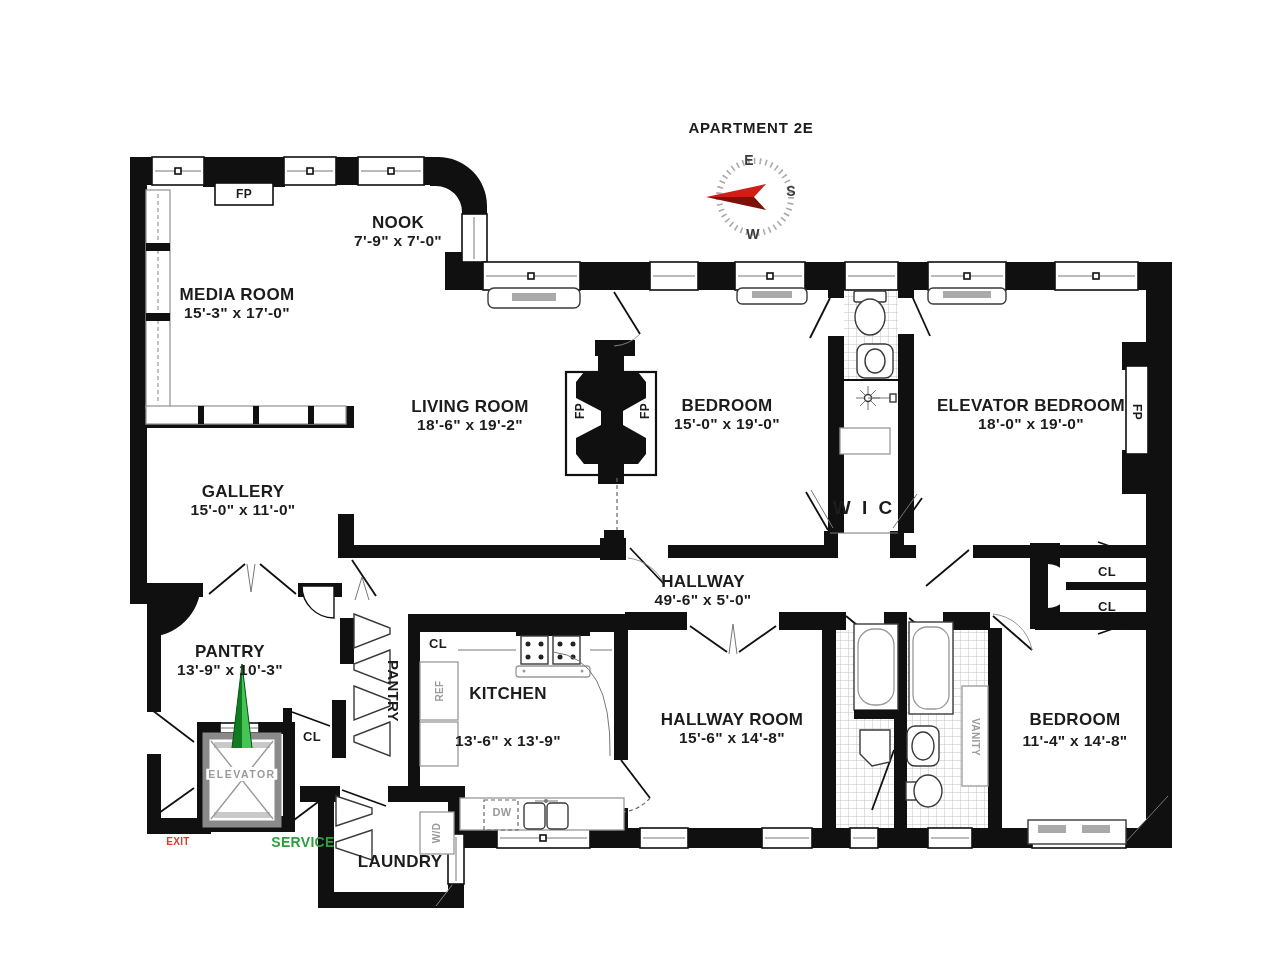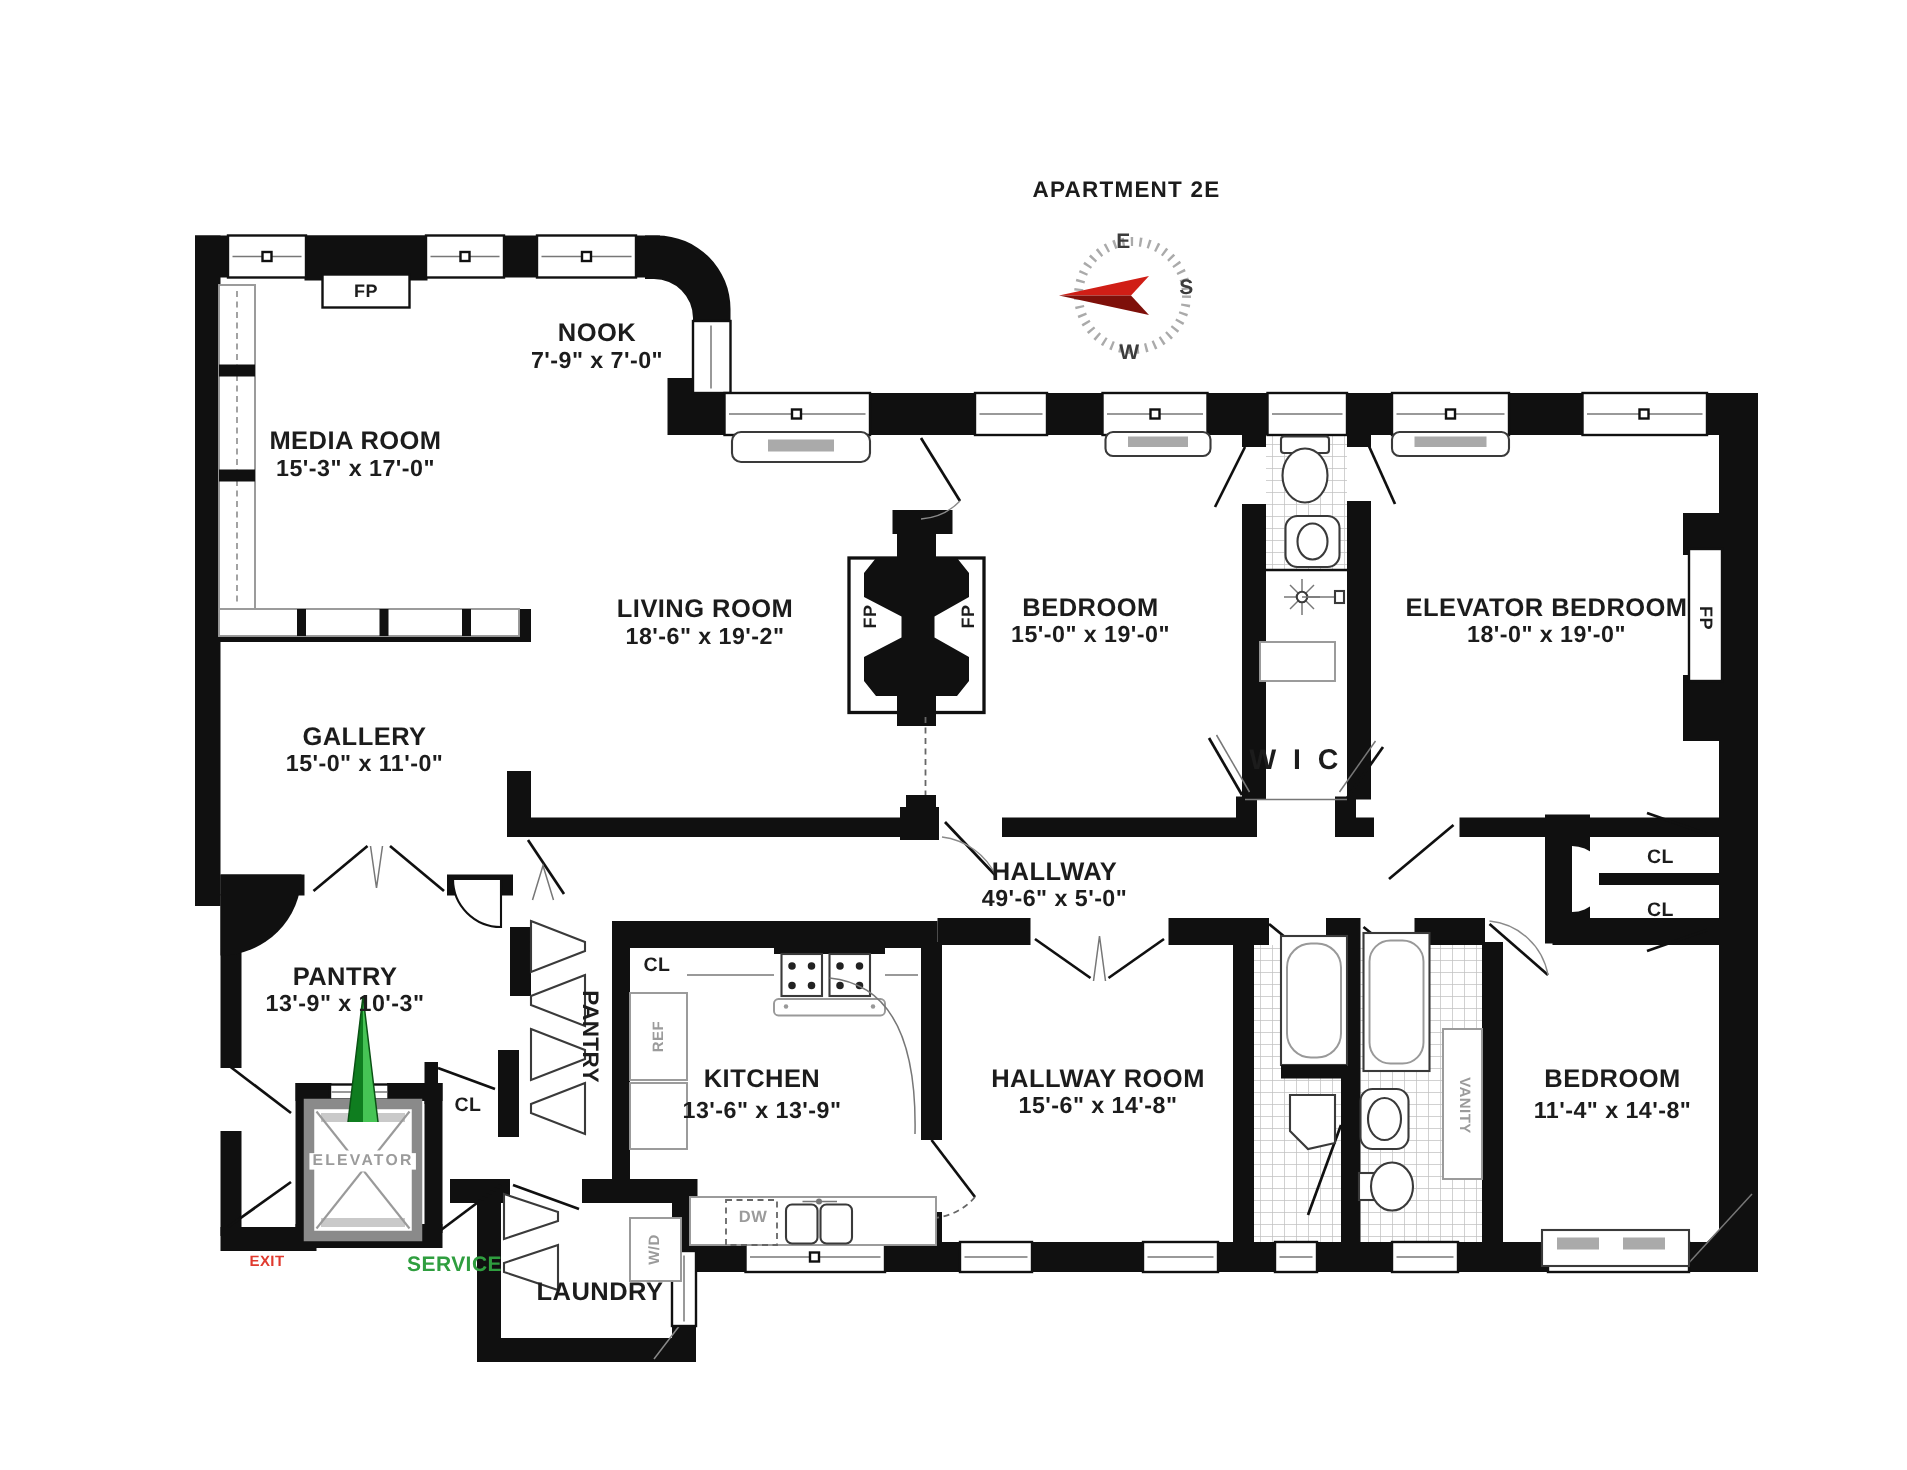--- a/index.html
+++ b/index.html
@@ -404,21 +404,21 @@
 <div class="lbl dm" style="left:727px;top:424px">15'-0" x 19'-0"</div>
 <div class="lbl nm" style="left:1031px;top:405px">ELEVATOR BEDROOM</div>
 <div class="lbl dm" style="left:1031px;top:424px">18'-0" x 19'-0"</div>
 <div class="lbl nm" style="left:243px;top:491px">GALLERY</div>
 <div class="lbl dm" style="left:243px;top:510px">15'-0" x 11'-0"</div>
 <div class="lbl wicl" style="left:864px;top:507px">W I C</div>
 <div class="lbl nm" style="left:703px;top:581px">HALLWAY</div>
 <div class="lbl dm" style="left:703px;top:600px">49'-6" x 5'-0"</div>
 <div class="lbl nm" style="left:230px;top:651px">PANTRY</div>
 <div class="lbl dm" style="left:230px;top:670px">13'-9" x 10'-3"</div>
-<div class="lbl nm" style="left:508px;top:719px">KITCHEN</div>
+<div class="lbl nm" style="left:508px;top:693px">KITCHEN</div>
 <div class="lbl dm" style="left:508px;top:741px">13'-6" x 13'-9"</div>
 <div class="lbl nm" style="left:732px;top:719px">HALLWAY ROOM</div>
 <div class="lbl dm" style="left:732px;top:738px">15'-6" x 14'-8"</div>
 <div class="lbl nm" style="left:1075px;top:719px">BEDROOM</div>
 <div class="lbl dm" style="left:1075px;top:741px">11'-4" x 14'-8"</div>
 <div class="lbl nm" style="left:400px;top:861px">LAUNDRY</div>
 <div class="lbl rot90" style="left:393px;top:691px;font-size:15px">PANTRY</div>
 
 <div class="lbl" style="left:244px;top:194px;font-size:12px">FP</div>
 <div class="lbl rotm90" style="left:580px;top:411px;font-size:12px">FP</div>

